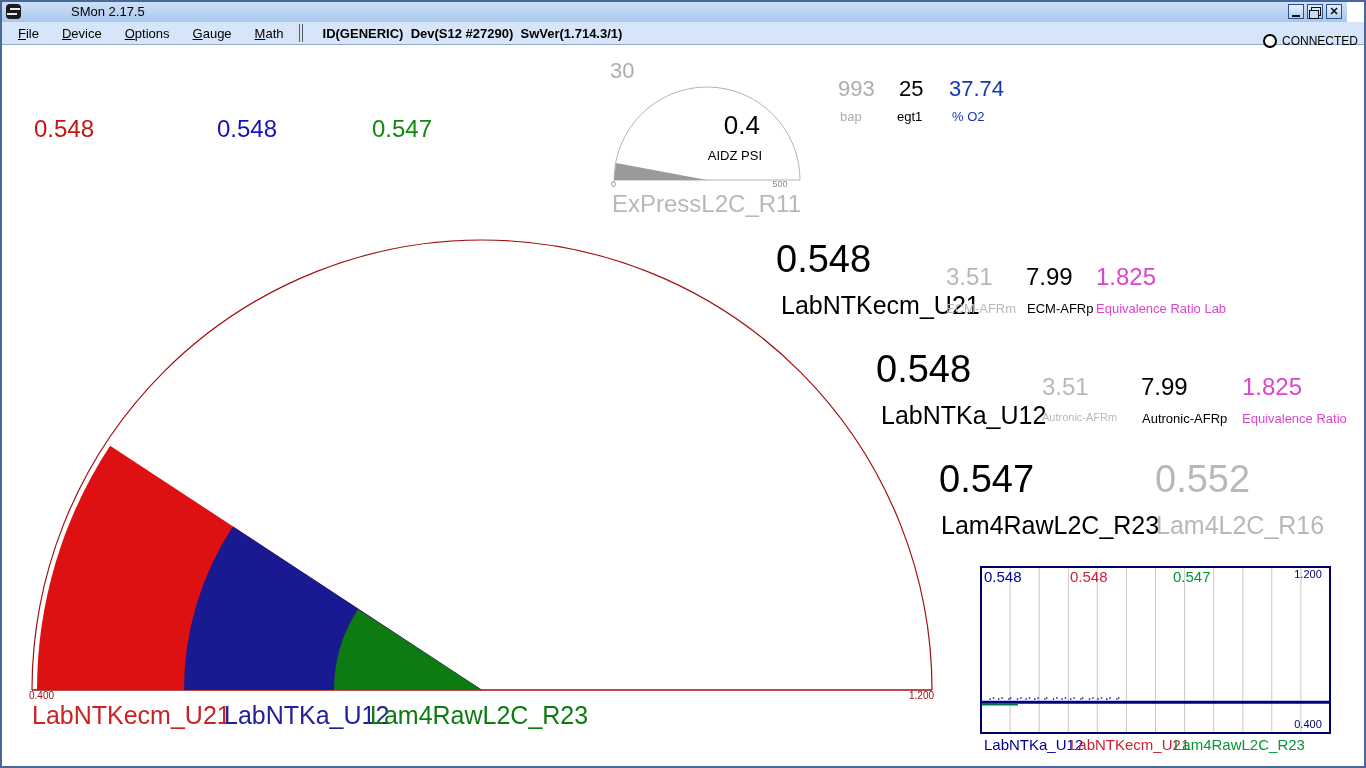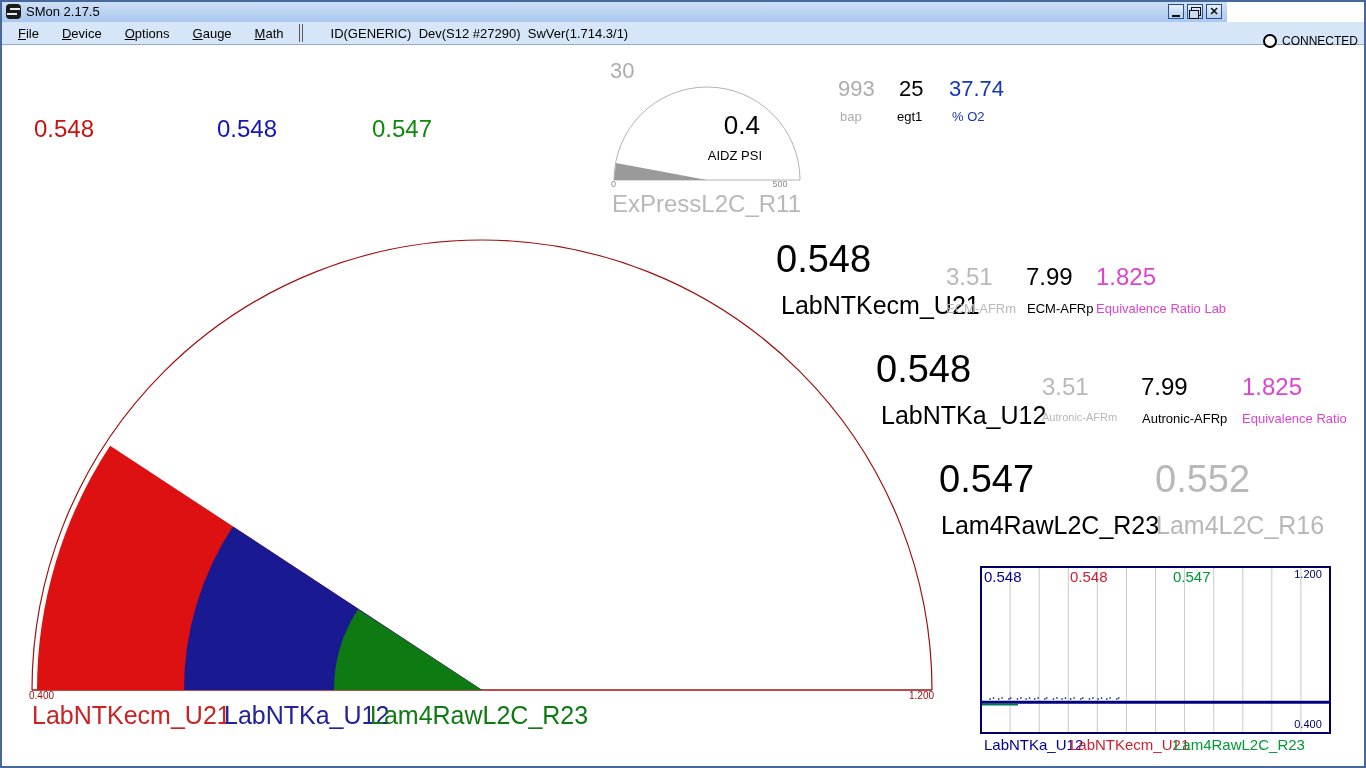--- a/index.html
+++ b/index.html
@@ -1,23 +1,23 @@
 <!DOCTYPE html>
 <html><head>
 <meta charset="utf-8">
 <style>
   html,body{margin:0;padding:0;background:#7f7f7f;}
   #screen{position:relative;width:1366px;height:768px;background:#fff;overflow:hidden;
           font-family:"Liberation Sans", sans-serif;-webkit-font-smoothing:antialiased;}
   #frame{position:absolute;inset:0;border:2px solid #47689b;pointer-events:none;z-index:50;}
 
   
-  .titlebar{position:absolute;left:0;top:0;width:1227px;height:22px;
+  .titlebar{position:absolute;left:0;top:0;width:1347px;height:22px;
             background:linear-gradient(#d2e2f8,#a9c7ee);border-bottom:1px solid #8fb0d8;
-            display:flex;align-items:center;}
+            display:flex;align-items:center;gap:45px;}
   .app-icon{position:relative;width:15px;height:15px;margin:0 5px 0 6px;background:#1b1b1b;
             border-radius:4px;flex:0 0 auto;}
   .app-icon i{position:absolute;left:1px;right:1px;height:2px;background:#e8eef6;}
   .app-icon i.s1{top:4px;left:4px;}
   .app-icon i.s2{top:9px;right:4px;}
   .wtitle{font-size:13px;color:#000;}
   .winbtns{position:absolute;right:5px;top:4px;display:flex;gap:3px;}
   .wbtn{width:16px;height:15px;background:linear-gradient(#e7f0fc,#b4cfee);
         border:1px solid #2d5186;box-sizing:border-box;display:flex;align-items:center;
         justify-content:center;font-size:10px;color:#111;cursor:pointer;}
@@ -27,21 +27,21 @@
         border:1px solid #111;background:#c9dcf4;}
   .glyph-x{font-size:11px;font-weight:bold;line-height:1;}
 
   
   .menubar{position:absolute;left:0;top:22px;width:1366px;height:22px;background:#d6e5f8;
            border-bottom:1px solid #8fabd0;display:flex;align-items:center;font-size:13px;color:#000;}
   .menu-item{display:inline-block;margin-left:13px;padding:0 5px;cursor:default;}
   .menu-item::first-letter{text-decoration:underline;}
   .menu-sep{display:inline-block;width:2px;height:18px;border-left:1px solid #5a5a5a;
             border-right:1px solid #5a5a5a;margin:0 4px 0 10px;}
-  .device-info{white-space:pre;margin-left:24px;}
+  .device-info{white-space:pre;margin-left:16px;font-weight:bold;}
   .conn{position:absolute;right:8px;top:0;height:38px;display:flex;align-items:center;gap:5px;}
   .conn-dot{width:14px;height:14px;border-radius:50%;background:#fff;border:2px solid #000;
             box-sizing:border-box;}
   .conn-label{font-size:12px;}
   svg.overlay{position:absolute;left:0;top:0;z-index:1;}
   .t{position:absolute;line-height:1.05;white-space:pre;z-index:2;}
   .red{color:#c41414;} .blue{color:#1414b8;} .green{color:#0f8a0f;}
   .gray{color:#adadad;} .ltgray{color:#b8b8b8;} .black{color:#000;}
   .magenta{color:#dd44cc;} .o2blue{color:#1536b9;}
   .navy{color:#000099;} .crimson{color:#cc2233;} .chgreen{color:#009933;}

